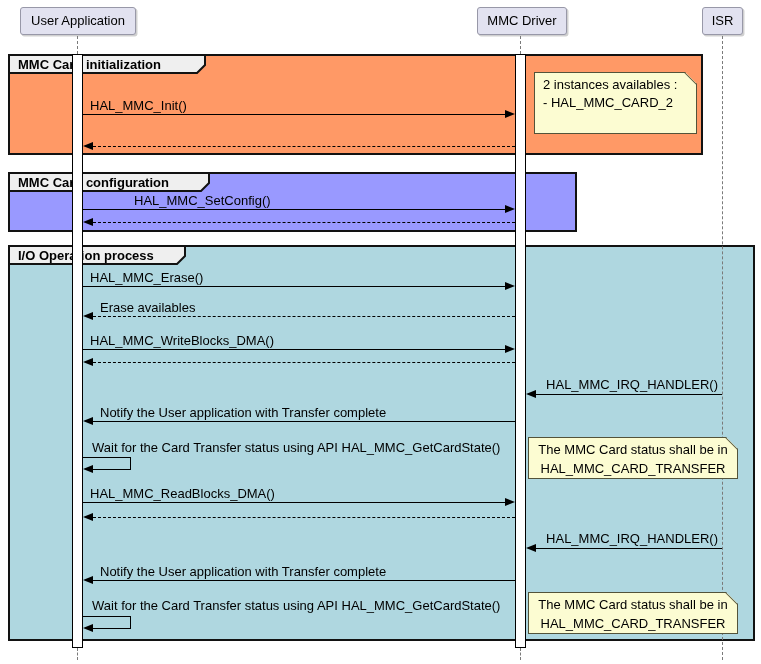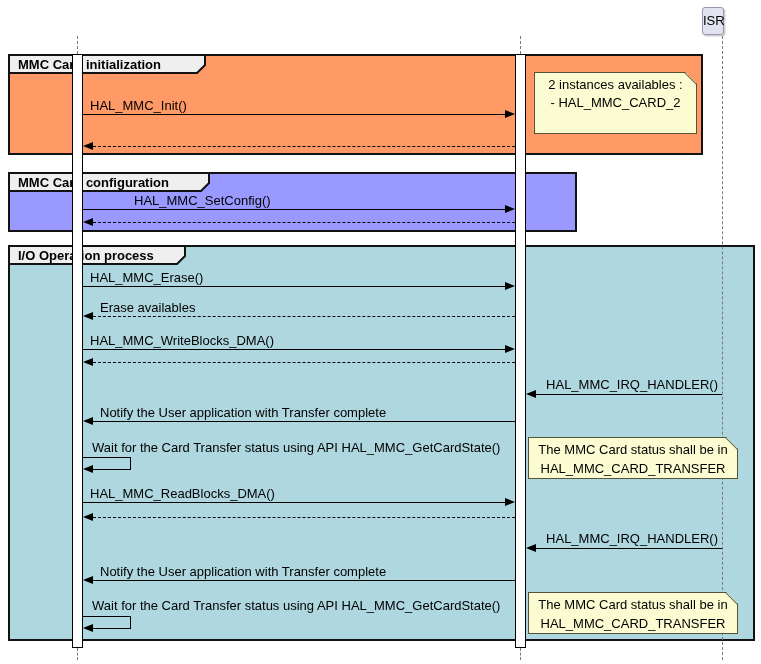--- a/index.html
+++ b/index.html
@@ -162,32 +162,38 @@
   </div>
 
   <div class="msg">
     <span class="msg-label" style="left:92px;top:598px;">Wait for the Card Transfer status using API HAL_MMC_GetCardState()</span>
     <div class="line" style="left:83px;top:616px;width:47px;"></div>
     <div class="vline" style="left:130px;top:616px;height:12px;"></div>
     <div class="line" style="left:93px;top:628px;width:38px;"></div>
     <div class="head head-l" style="left:83px;top:624px;"></div>
   </div>
 
-  <div class="note" style="left: 534px; top: 72px; width: 163px; height: 62px; background-color: rgb(252, 252, 210); text-align: center; --bg: #FF9966;">
+  <div class="note" style="left: 534px; top: 72px; width: 163px; height: 62px; background-color: rgb(252, 252, 210); --bg: #FF9966;">
     <div class="note-line">2 instances availables :</div>
     <div class="note-line">- HAL_MMC_CARD_2</div>
   </div>
 
   <div class="note center" style="left: 528px; top: 437px; width: 210px; height: 42px; background-color: rgb(252, 252, 210); --bg: #AFD7E0;">
     <div class="note-line">The MMC Card status shall be in</div>
     <div class="note-line">HAL_MMC_CARD_TRANSFER</div>
   </div>
 
   <div class="note center" style="left: 528px; top: 592px; width: 210px; height: 42px; background-color: rgb(252, 252, 210); --bg: #AFD7E0;">
     <div class="note-line">The MMC Card status shall be in</div>
     <div class="note-line">HAL_MMC_CARD_TRANSFER</div>
   </div>
 
-  <div class="participant" style="left: 702px; top: 7px; width: 22px; background-color: rgb(226, 226, 240);">
+  <div class="participant" style="left: 20px; top: 7px; width: 116px; background-color: rgb(226, 226, 240);">
+    <span>User Application</span>
+  </div>
+  <div class="participant" style="left: 477px; top: 7px; width: 90px; background-color: rgb(226, 226, 240);">
+    <span>MMC Driver</span>
+  </div>
+  <div class="participant" style="left: 702px; top: 7px; width: 41px; background-color: rgb(226, 226, 240);">
     <span>ISR</span>
   </div>
 
 </div>
 
 </body></html>

